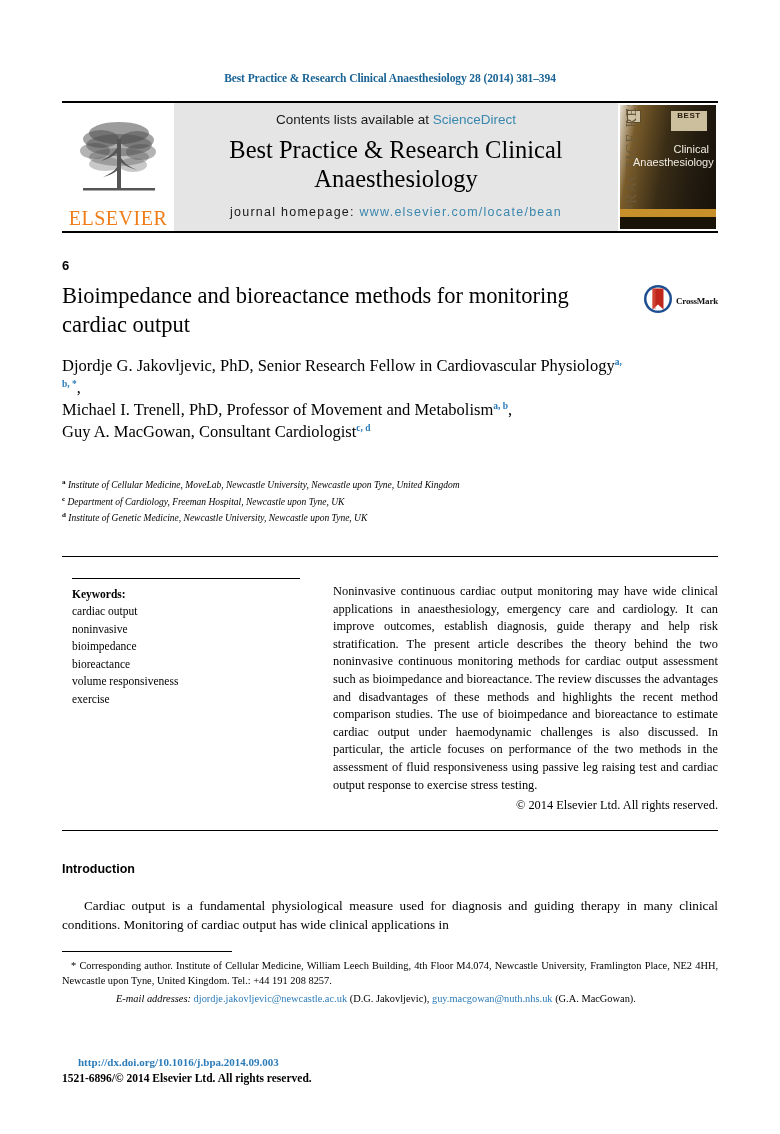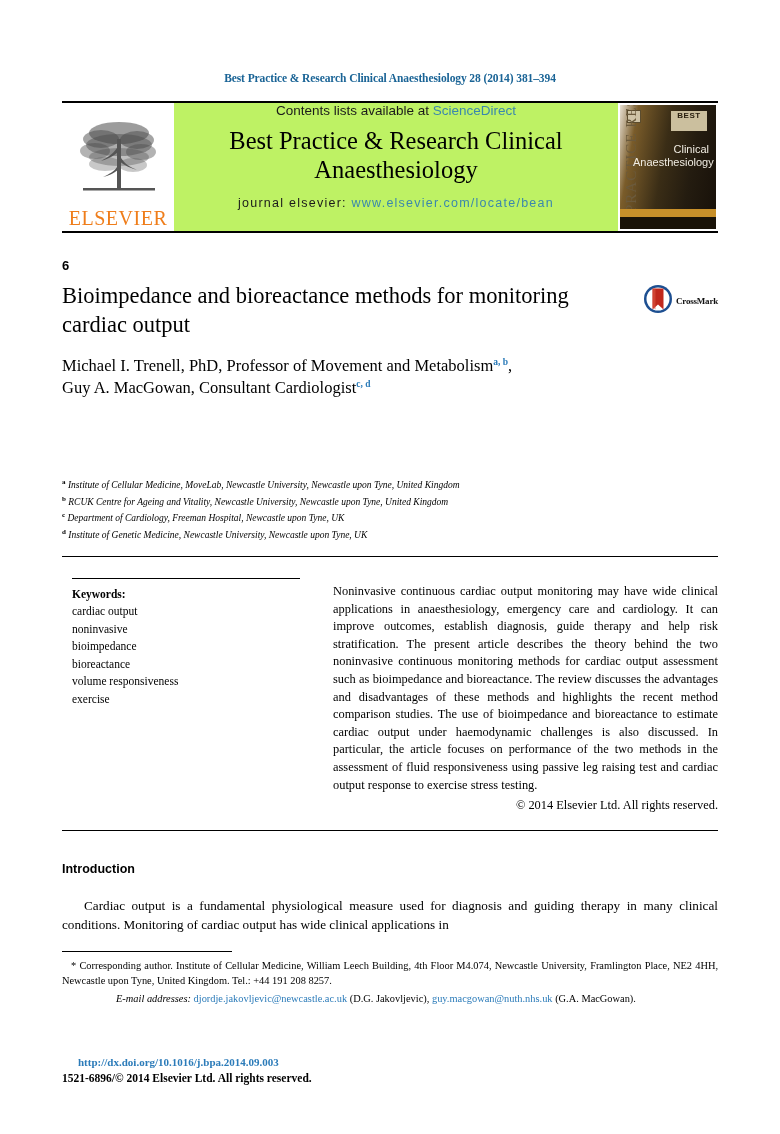--- a/index.html
+++ b/index.html
@@ -63,25 +63,26 @@
     font-family: "Liberation Serif", serif;
     font-size: 20px;
     letter-spacing: 0.5px;
     color: #ef7d1a;
     line-height: 1;
     margin-top: 1px;
     margin-bottom: 3px;
   }
   .journal-block {
     flex: 1 1 auto;
-    background: #bef264;
+    background: #e5e5e5;
     display: flex;
     flex-direction: column;
     align-items: center;
     justify-content: flex-start;
+    padding-top: 9px;
     margin: 0;
   }
   .contents-line {
     font-family: "Liberation Sans", sans-serif;
     font-size: 13.5px;
     color: #1a1a1a;
   }
   .contents-line .sd-link {
     color: #3a87ad;
   }
@@ -447,21 +448,21 @@
 
     <div class="journal-block">
       <div class="contents-line">
         <span>Contents lists available at </span><span class="sd-link">ScienceDirect</span>
       </div>
       <div class="journal-title">
         <div>Best Practice &amp; Research Clinical</div>
         <div>Anaesthesiology</div>
       </div>
       <div class="homepage-line">
-        <span>journal elsevier: </span><span class="hp-url">www.elsevier.com/locate/bean</span>
+        <span>journal homepage: </span><span class="hp-url">www.elsevier.com/locate/bean</span>
       </div>
     </div>
 
     <div class="cover-thumb">
       <div class="cover-inner">
         <div class="cover-icon"></div>
         <div class="cover-vert">PRACTICE RESEARCH</div>
         <div class="cover-badge">
           <span class="bb">BEST</span>
         </div>
@@ -488,27 +489,27 @@
           <circle cx="15" cy="15" r="11.5" fill="#ffffff"></circle>
           <path d="M9.5 4.5 h11 v21 l-5.5 -5 l-5.5 5 Z" fill="#c0281c"></path>
           <path d="M9.5 4.5 h3 v21 l-3 -2.6 Z" fill="#d8523f" opacity="0.65"></path>
         </svg>
       </span>
       <span class="crossmark-label">CrossMark</span>
     </div>
   </div>
 
   <div class="authors">
+    <div><span>Djordje G. Jakovljevic, PhD, Senior Research Fellow in Cardiovascular Physiology</span><span class="sup">a, b, *</span><span>,</span></div>
     <div><span>Michael I. Trenell, PhD, Professor of Movement and Metabolism</span><span class="sup">a, b</span><span>,</span></div>
     <div><span>Guy A. MacGowan, Consultant Cardiologist</span><span class="sup">c, d</span><span></span></div>
   </div>
 
   <div class="affiliations">
     <div><span class="aff-sup">a</span> <span>Institute of Cellular Medicine, MoveLab, Newcastle University, Newcastle upon Tyne, United Kingdom</span></div>
-    <div><span class="aff-sup">b</span> <span>RCUK Centre for Ageing and Vitality, Newcastle University, Newcastle upon Tyne, United Kingdom</span></div>
     <div><span class="aff-sup">c</span> <span>Department of Cardiology, Freeman Hospital, Newcastle upon Tyne, UK</span></div>
     <div><span class="aff-sup">d</span> <span>Institute of Genetic Medicine, Newcastle University, Newcastle upon Tyne, UK</span></div>
   </div>
 
   <div class="abstract-rule-top"></div>
   <div class="keywords-rule"></div>
 
   <div class="keywords">
     <div class="kw-head">Keywords:</div>
     <div>cardiac output</div>

